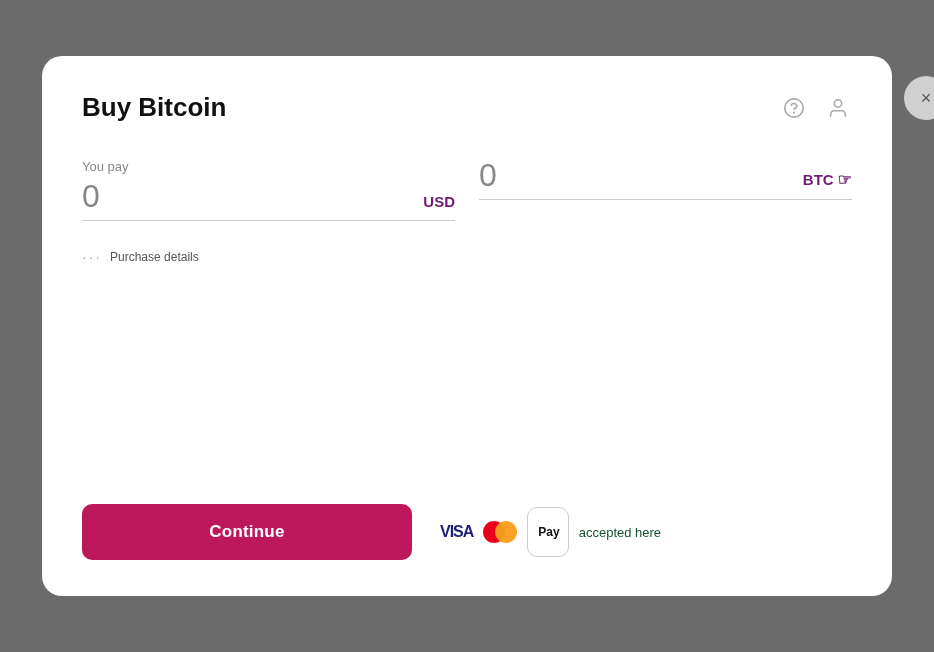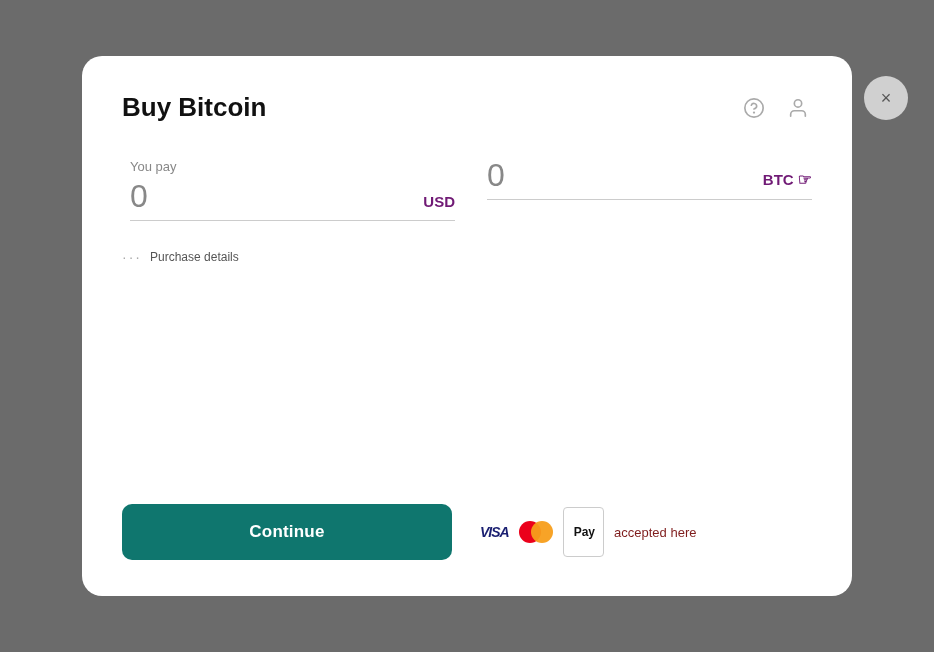--- a/index.html
+++ b/index.html
@@ -11,21 +11,21 @@
       display: flex;
       align-items: center;
       justify-content: center;
       font-family: -apple-system, BlinkMacSystemFont, 'Segoe UI', sans-serif;
       position: relative;
     }
 
     .modal {
       background: #ffffff;
       border-radius: 20px;
-      width: 770px;
+      width: 850px;
       min-height: 540px;
       padding: 36px 40px 36px 40px;
       position: relative;
       display: flex;
       flex-direction: column;
     }
 
     .modal-header {
       display: flex;
       align-items: center;
@@ -63,21 +63,20 @@
     .fields-row {
       display: flex;
       gap: 24px;
       margin-bottom: 28px;
     }
 
     .field-group {
       flex: 1;
       display: flex;
       flex-direction: column;
-      margin-left: 8px;
     }
 
     .field-label {
       font-size: 13px;
       color: #888888;
       margin-bottom: 6px;
     }
 
     .field-input-row {
       display: flex;
@@ -133,44 +132,43 @@
     }
 
     .modal-footer {
       display: flex;
       align-items: center;
       gap: 28px;
       margin-top: 32px;
     }
 
     .continue-btn {
-      background: #0f766e;
+      background: #be185d;
       color: #ffffff;
       border: none;
       border-radius: 10px;
       padding: 18px 0;
       width: 330px;
       font-size: 17px;
       font-weight: 600;
       cursor: pointer;
       letter-spacing: 0.2px;
     }
 
     .payment-methods {
       display: flex;
       align-items: center;
       gap: 10px;
     }
 
     .visa-logo {
-      font-size: 14px;
+      font-size: 16px;
       font-weight: 900;
       color: #1a1f71;
       letter-spacing: -1px;
-      font-style: italic;
     }
 
     .mastercard-icon {
       position: relative;
       width: 34px;
       height: 22px;
     }
 
     .mc-circle-left {
       position: absolute;
@@ -188,37 +186,37 @@
       top: 0;
       width: 22px;
       height: 22px;
       background: #f79e1b;
       border-radius: 50%;
       opacity: 0.95;
     }
 
     .applepay-box {
       border: 1.5px solid #cccccc;
-      border-radius: 4px;
+      border-radius: 10px;
       padding: 17px 8px;
       display: flex;
       align-items: center;
       gap: 2px;
       font-size: 12px;
       font-weight: 600;
       color: #111111;
     }
 
     .apple-symbol {
       font-size: 13px;
     }
 
     .accepted-text {
       font-size: 13px;
-      color: #7f1d1d;
+      color: #14532d;
     }
 
     .close-btn {
       position: absolute;
       top: 20px;
       right: -56px;
       width: 44px;
       height: 44px;
       border-radius: 50%;
       background: #d0d0d0;

